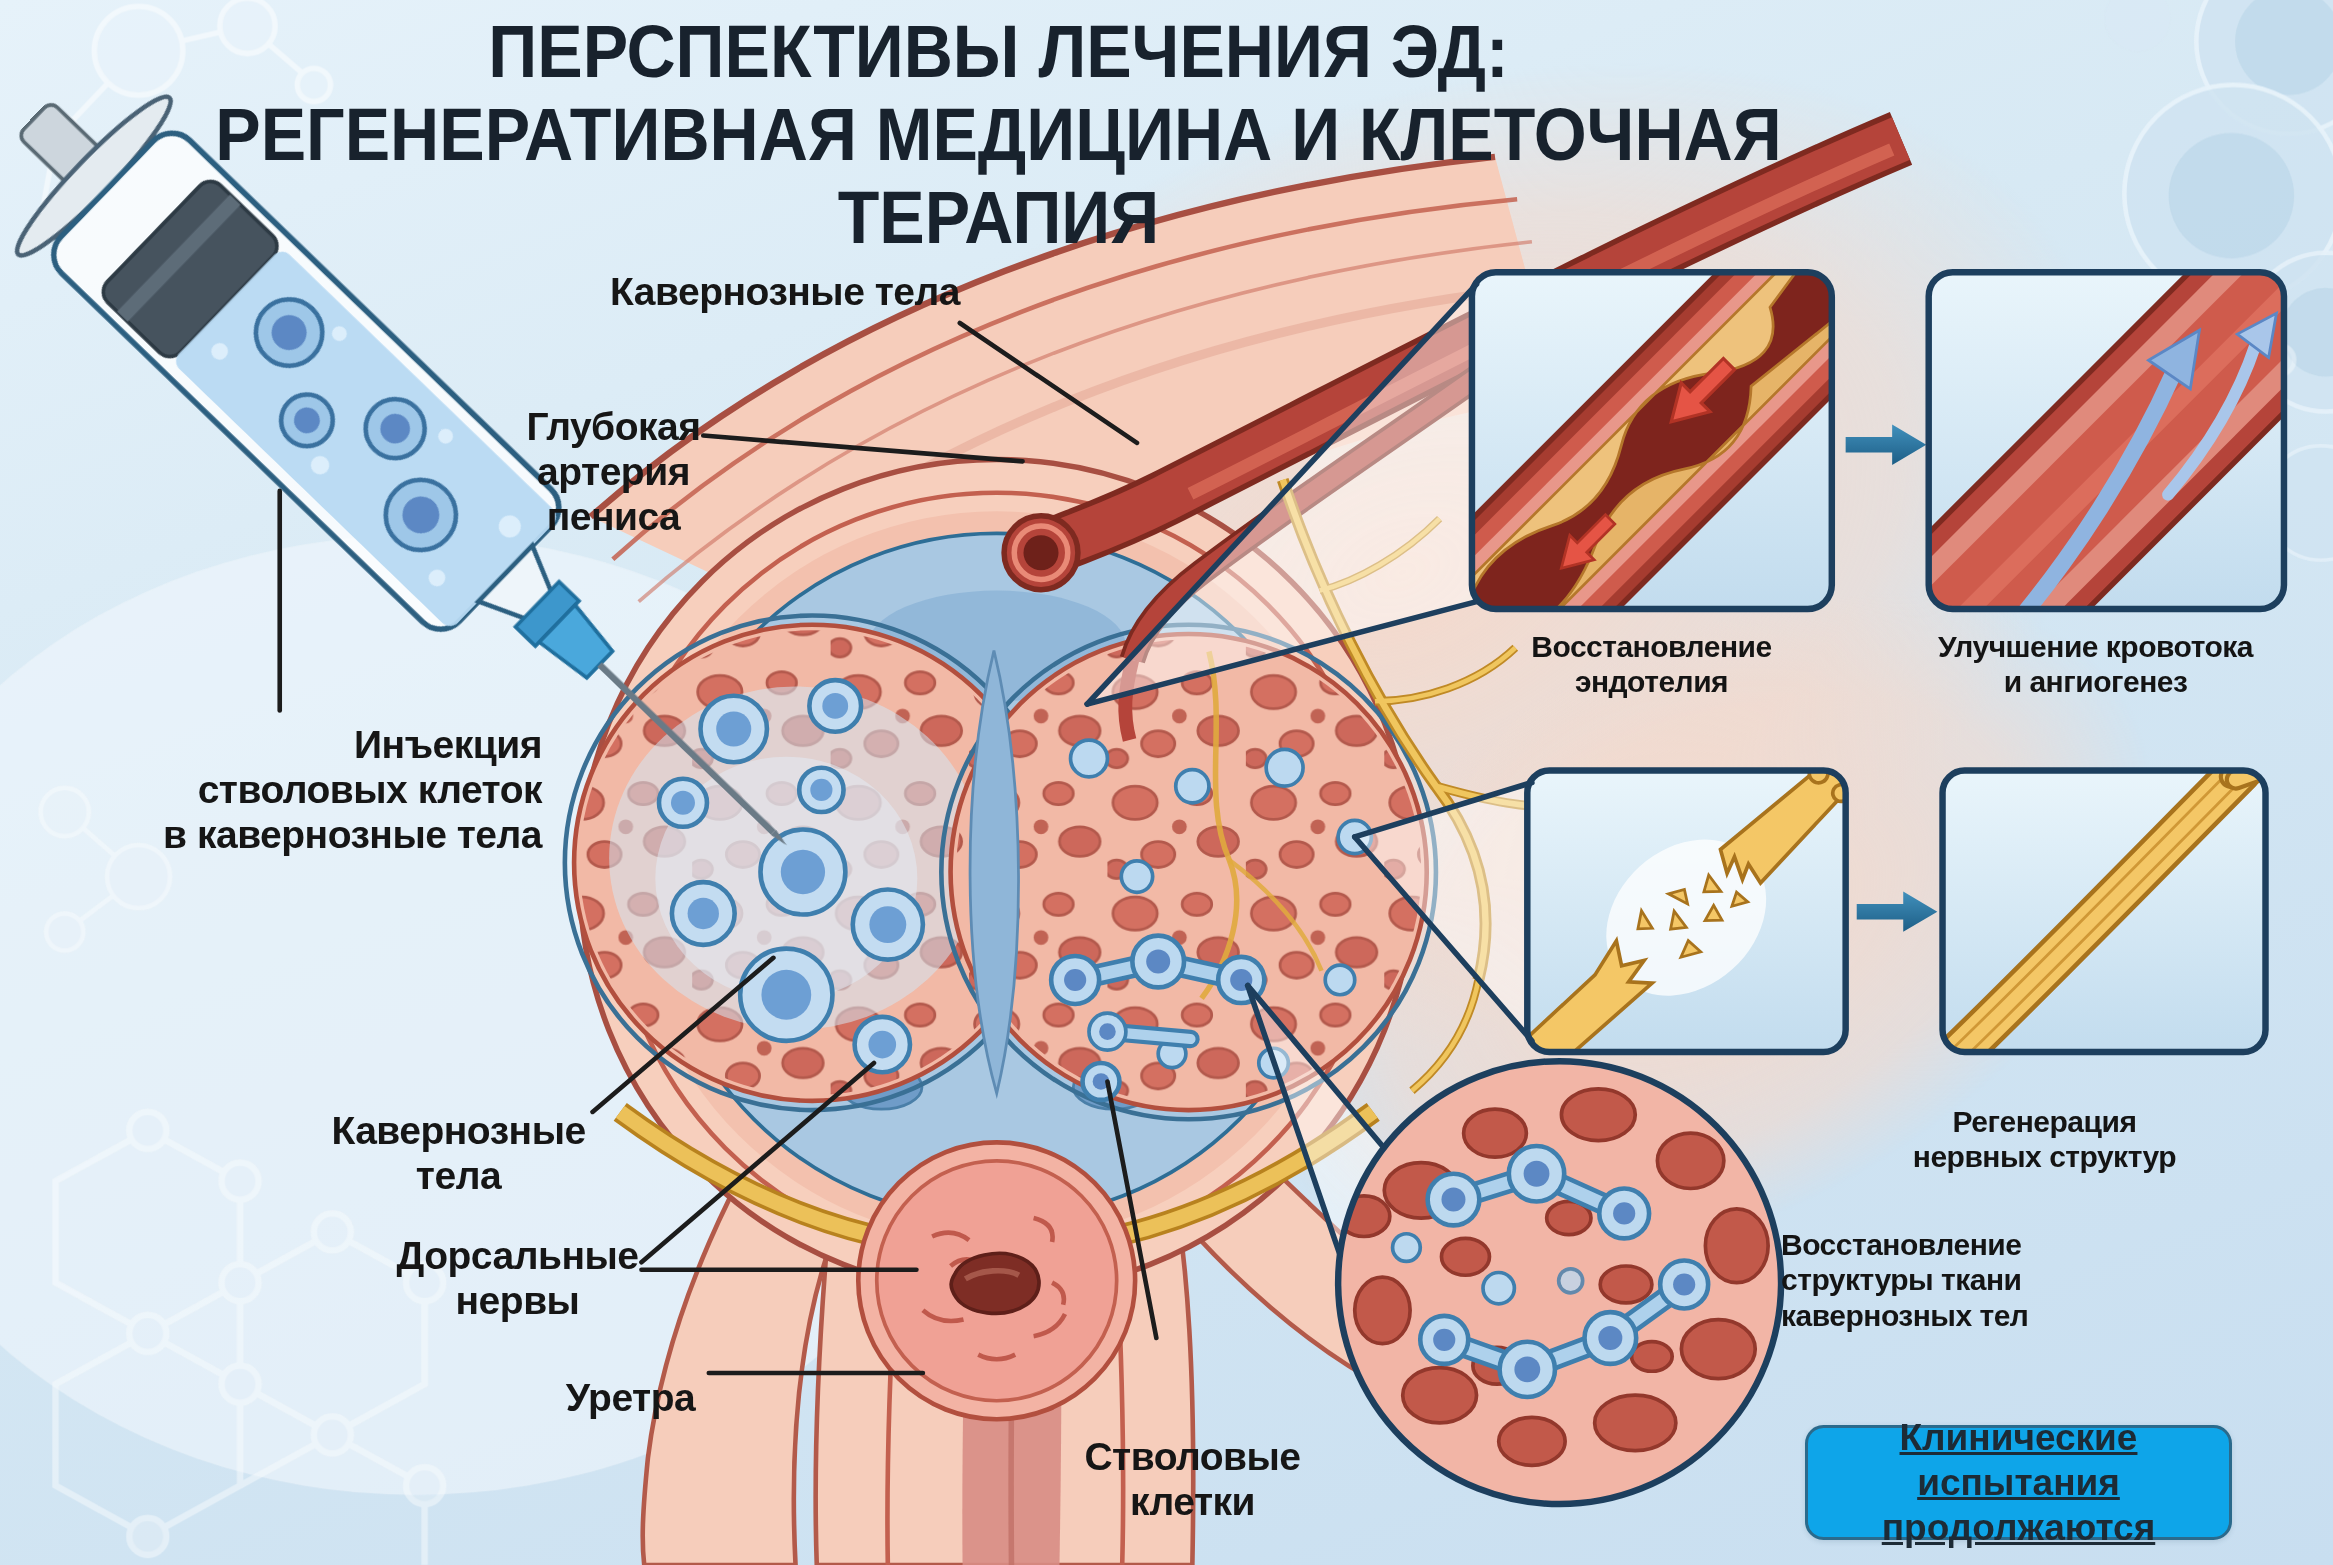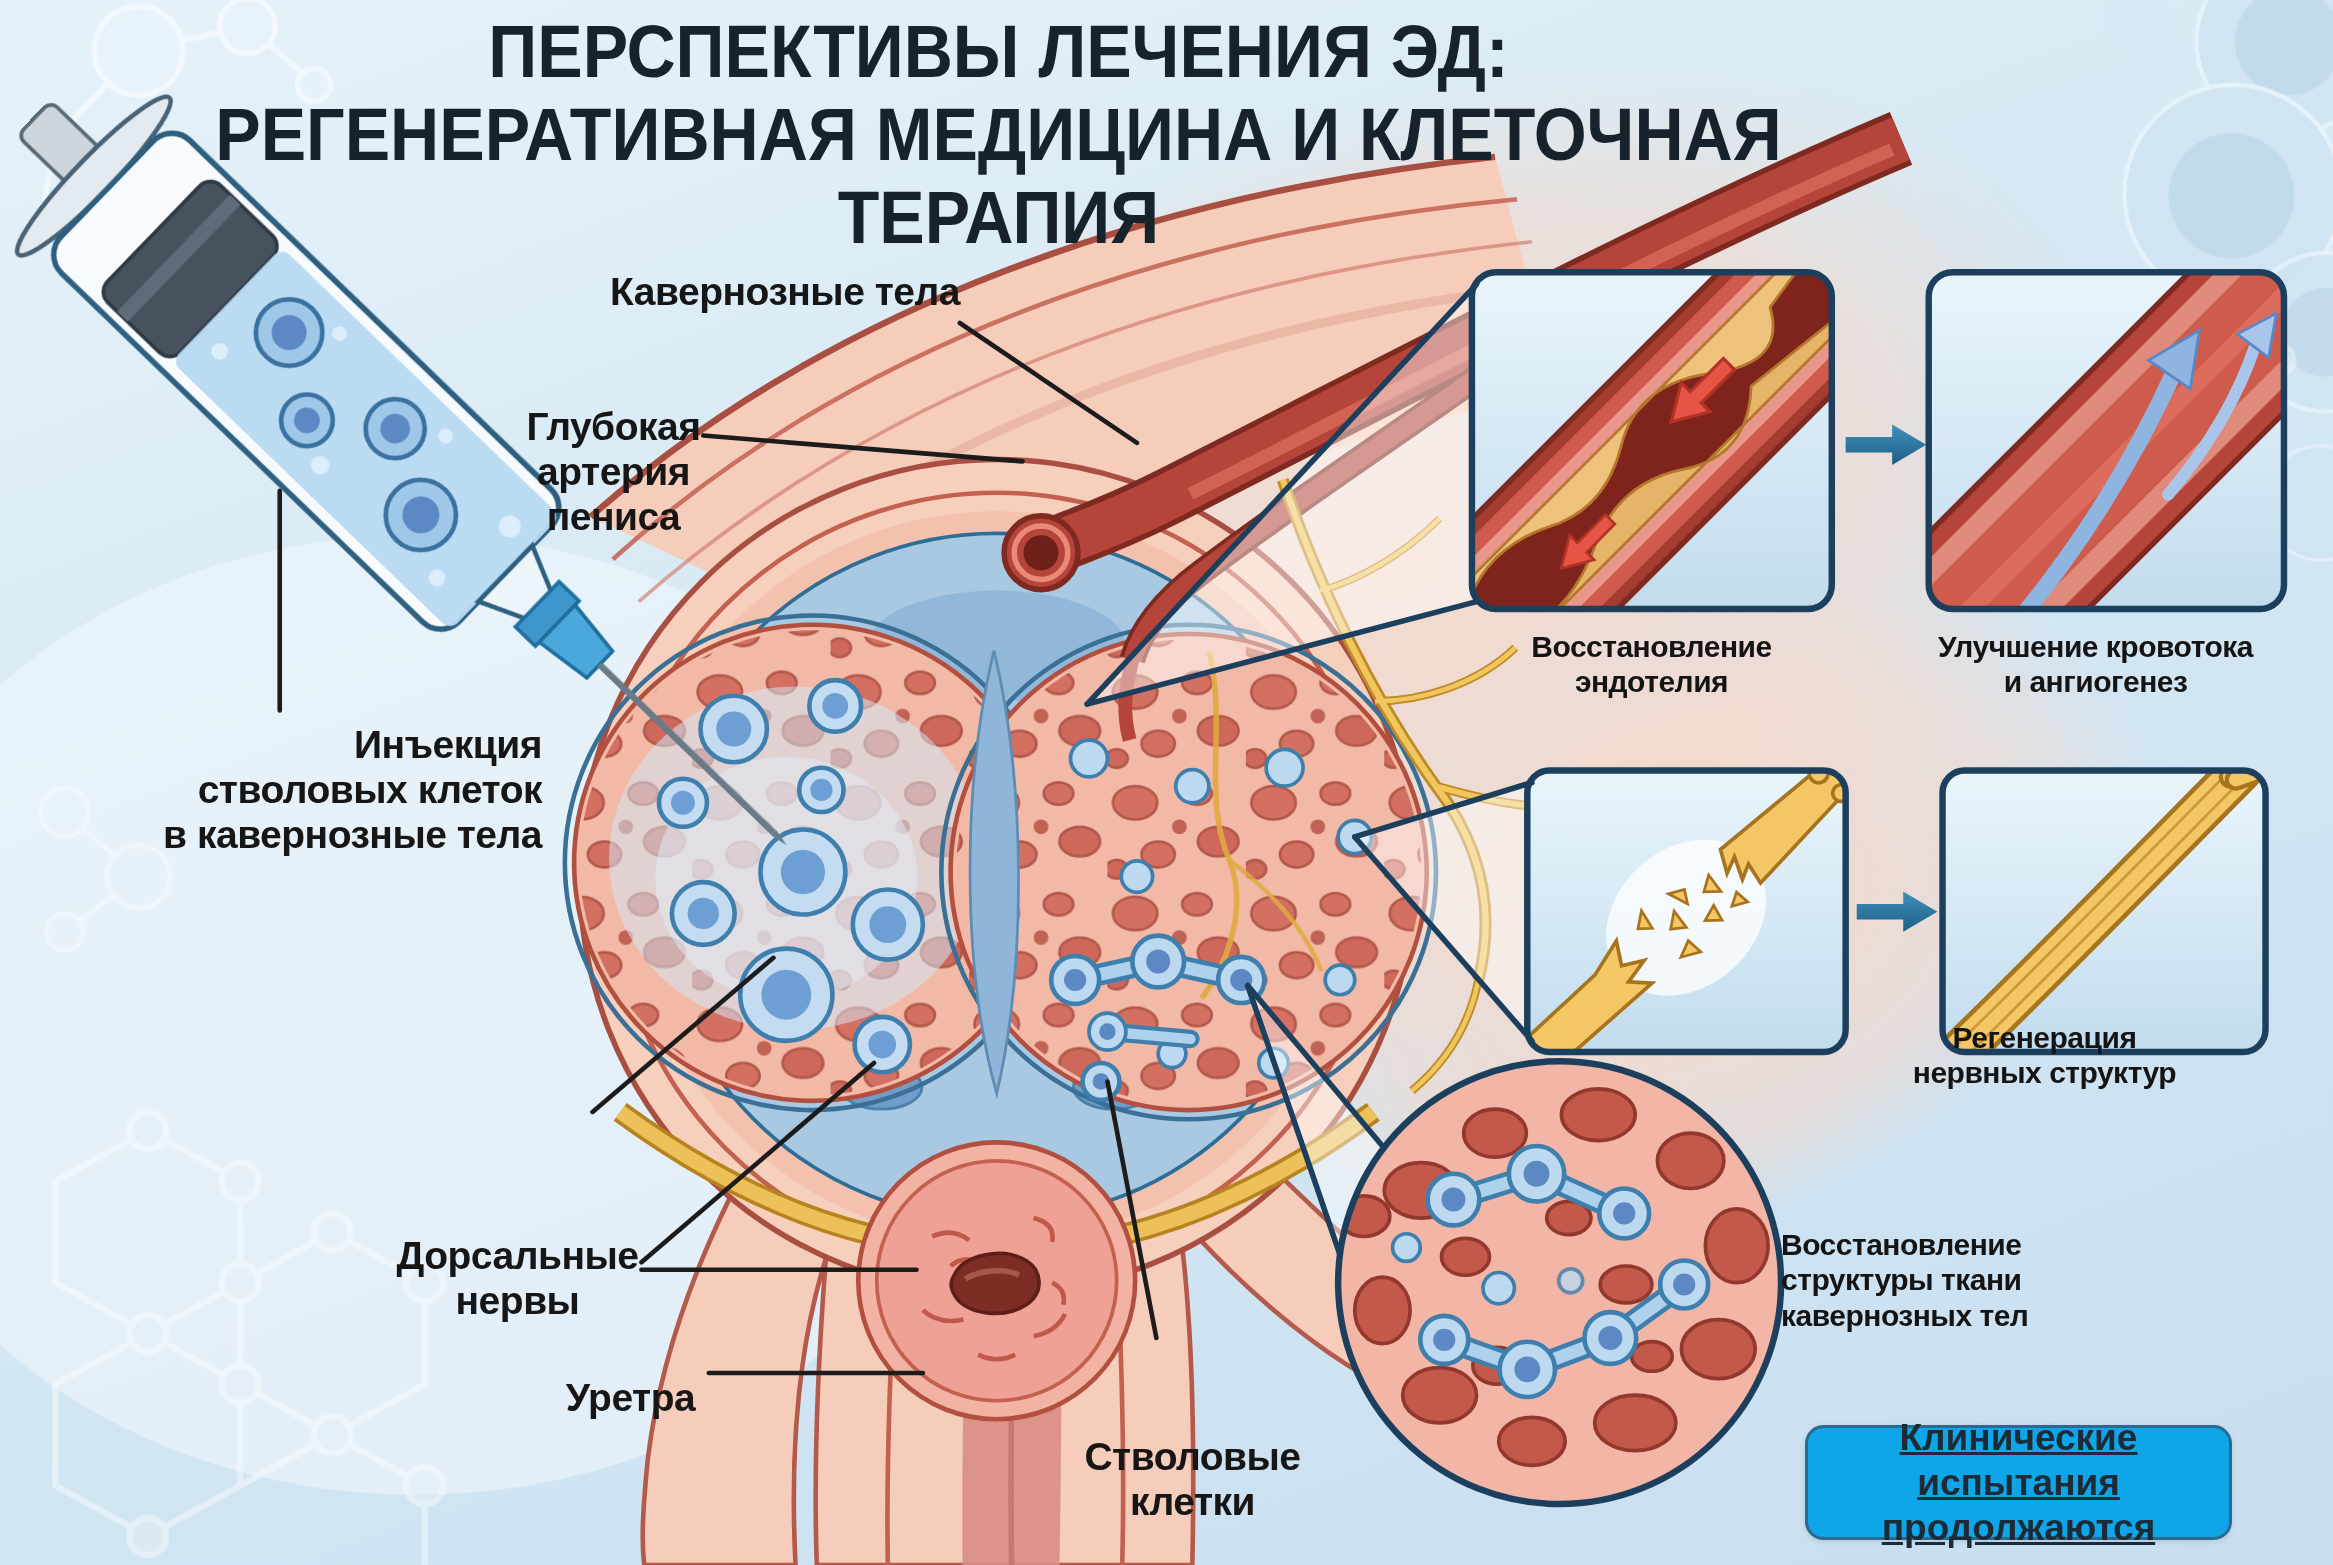--- a/index.html
+++ b/index.html
@@ -523,36 +523,38 @@
 <div class="lbl" style="left:591px;top:269px;width:388px;">Кавернозные тела</div>
 
 <div class="lbl" style="left:475px;top:404px;width:277px;">Глубокая
 артерия
 пениса</div>
 
 <div class="lbl" style="left:62px;top:722px;width:480px;text-align:right;">Инъекция
 стволовых клеток
 в кавернозные тела</div>
 
+<div class="lbl" style="left:274px;top:1108px;width:369px;">Кавернозные
+тела</div>
 
 <div class="lbl" style="left:333px;top:1233px;width:369px;">Дорсальные
 нервы</div>
 
 <div class="lbl" style="left:492px;top:1347px;width:277px;margin-top:28px;">Уретра</div>
 
 <div class="lbl" style="left:1008px;top:1434px;width:369px;">Стволовые
 клетки</div>
 
 <div class="caption" style="left:1444px;top:629px;width:415px;">Восстановление
 эндотелия</div>
 
 <div class="caption" style="left:1874px;top:629px;width:443px;">Улучшение кровотока
 и ангиогенез</div>
 
-<div class="caption" style="left:1814px;top:1020px;width:461px;">Регенерация
+<div class="caption" style="left:1814px;top:1104px;width:461px;">Регенерация
 нервных структур</div>
 
 <div class="caption caption-left" style="left:1781px;top:1227px;width:498px;">Восстановление
 структуры ткани
 кавернозных тел</div>
 
 <div class="clinical-box">Клинические испытания
 продолжаются</div>
 
 </div>

